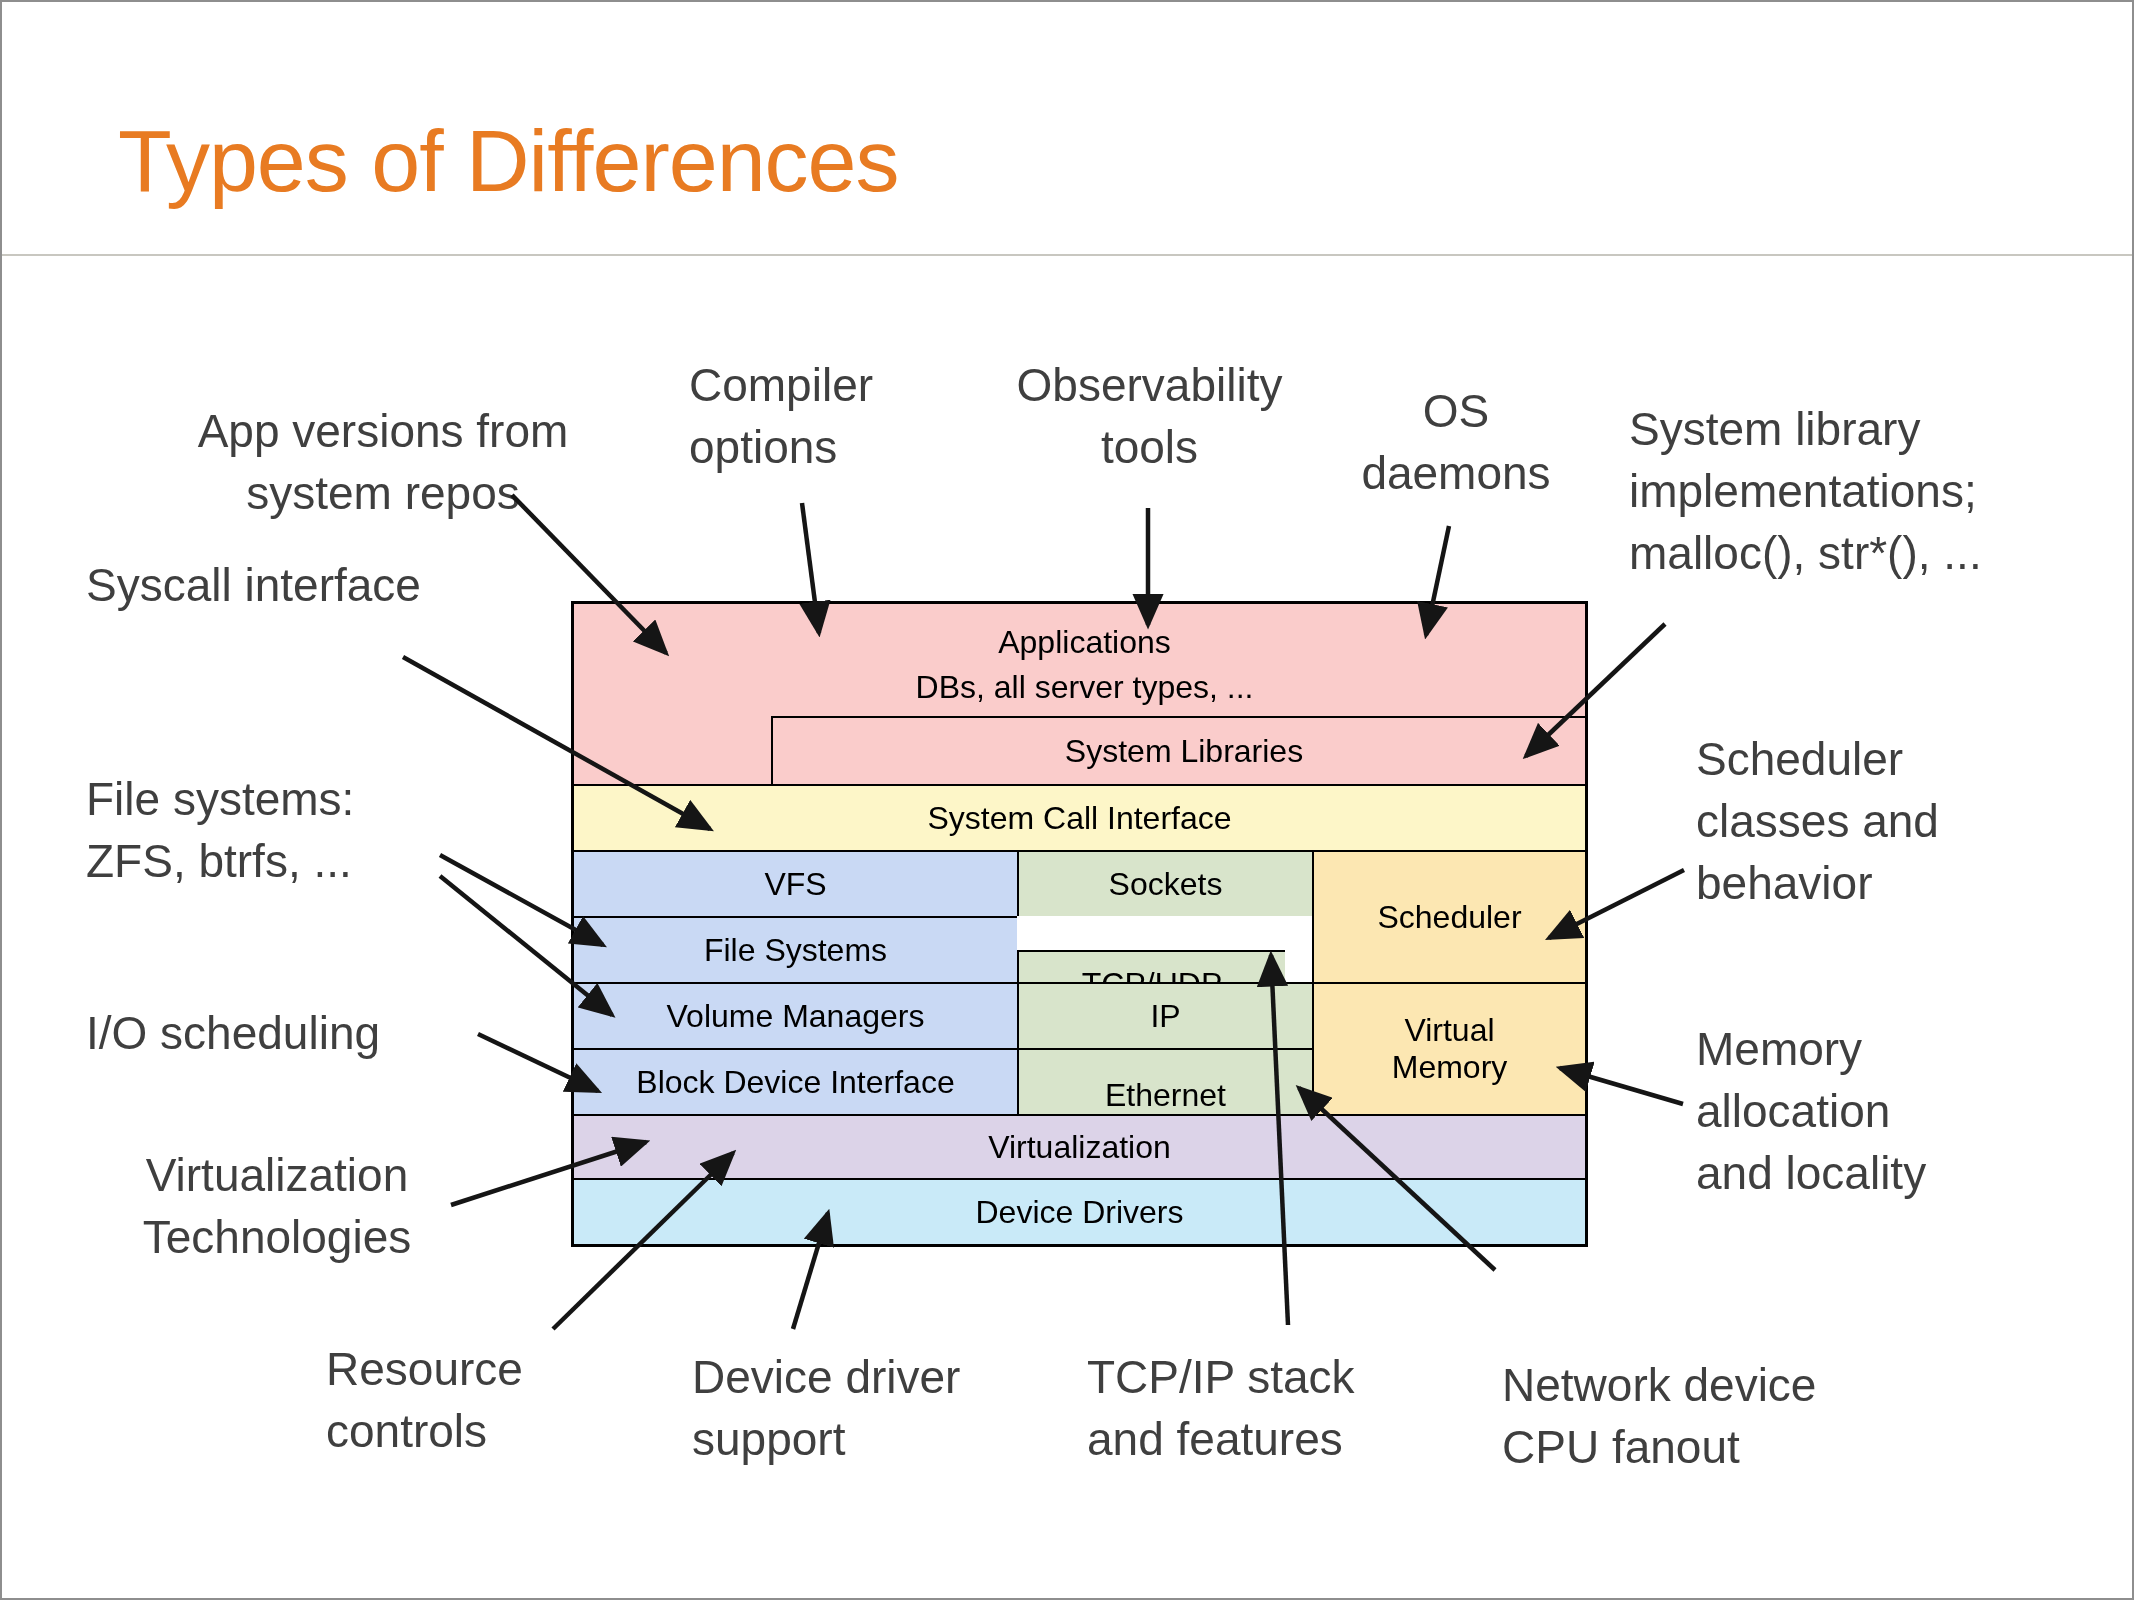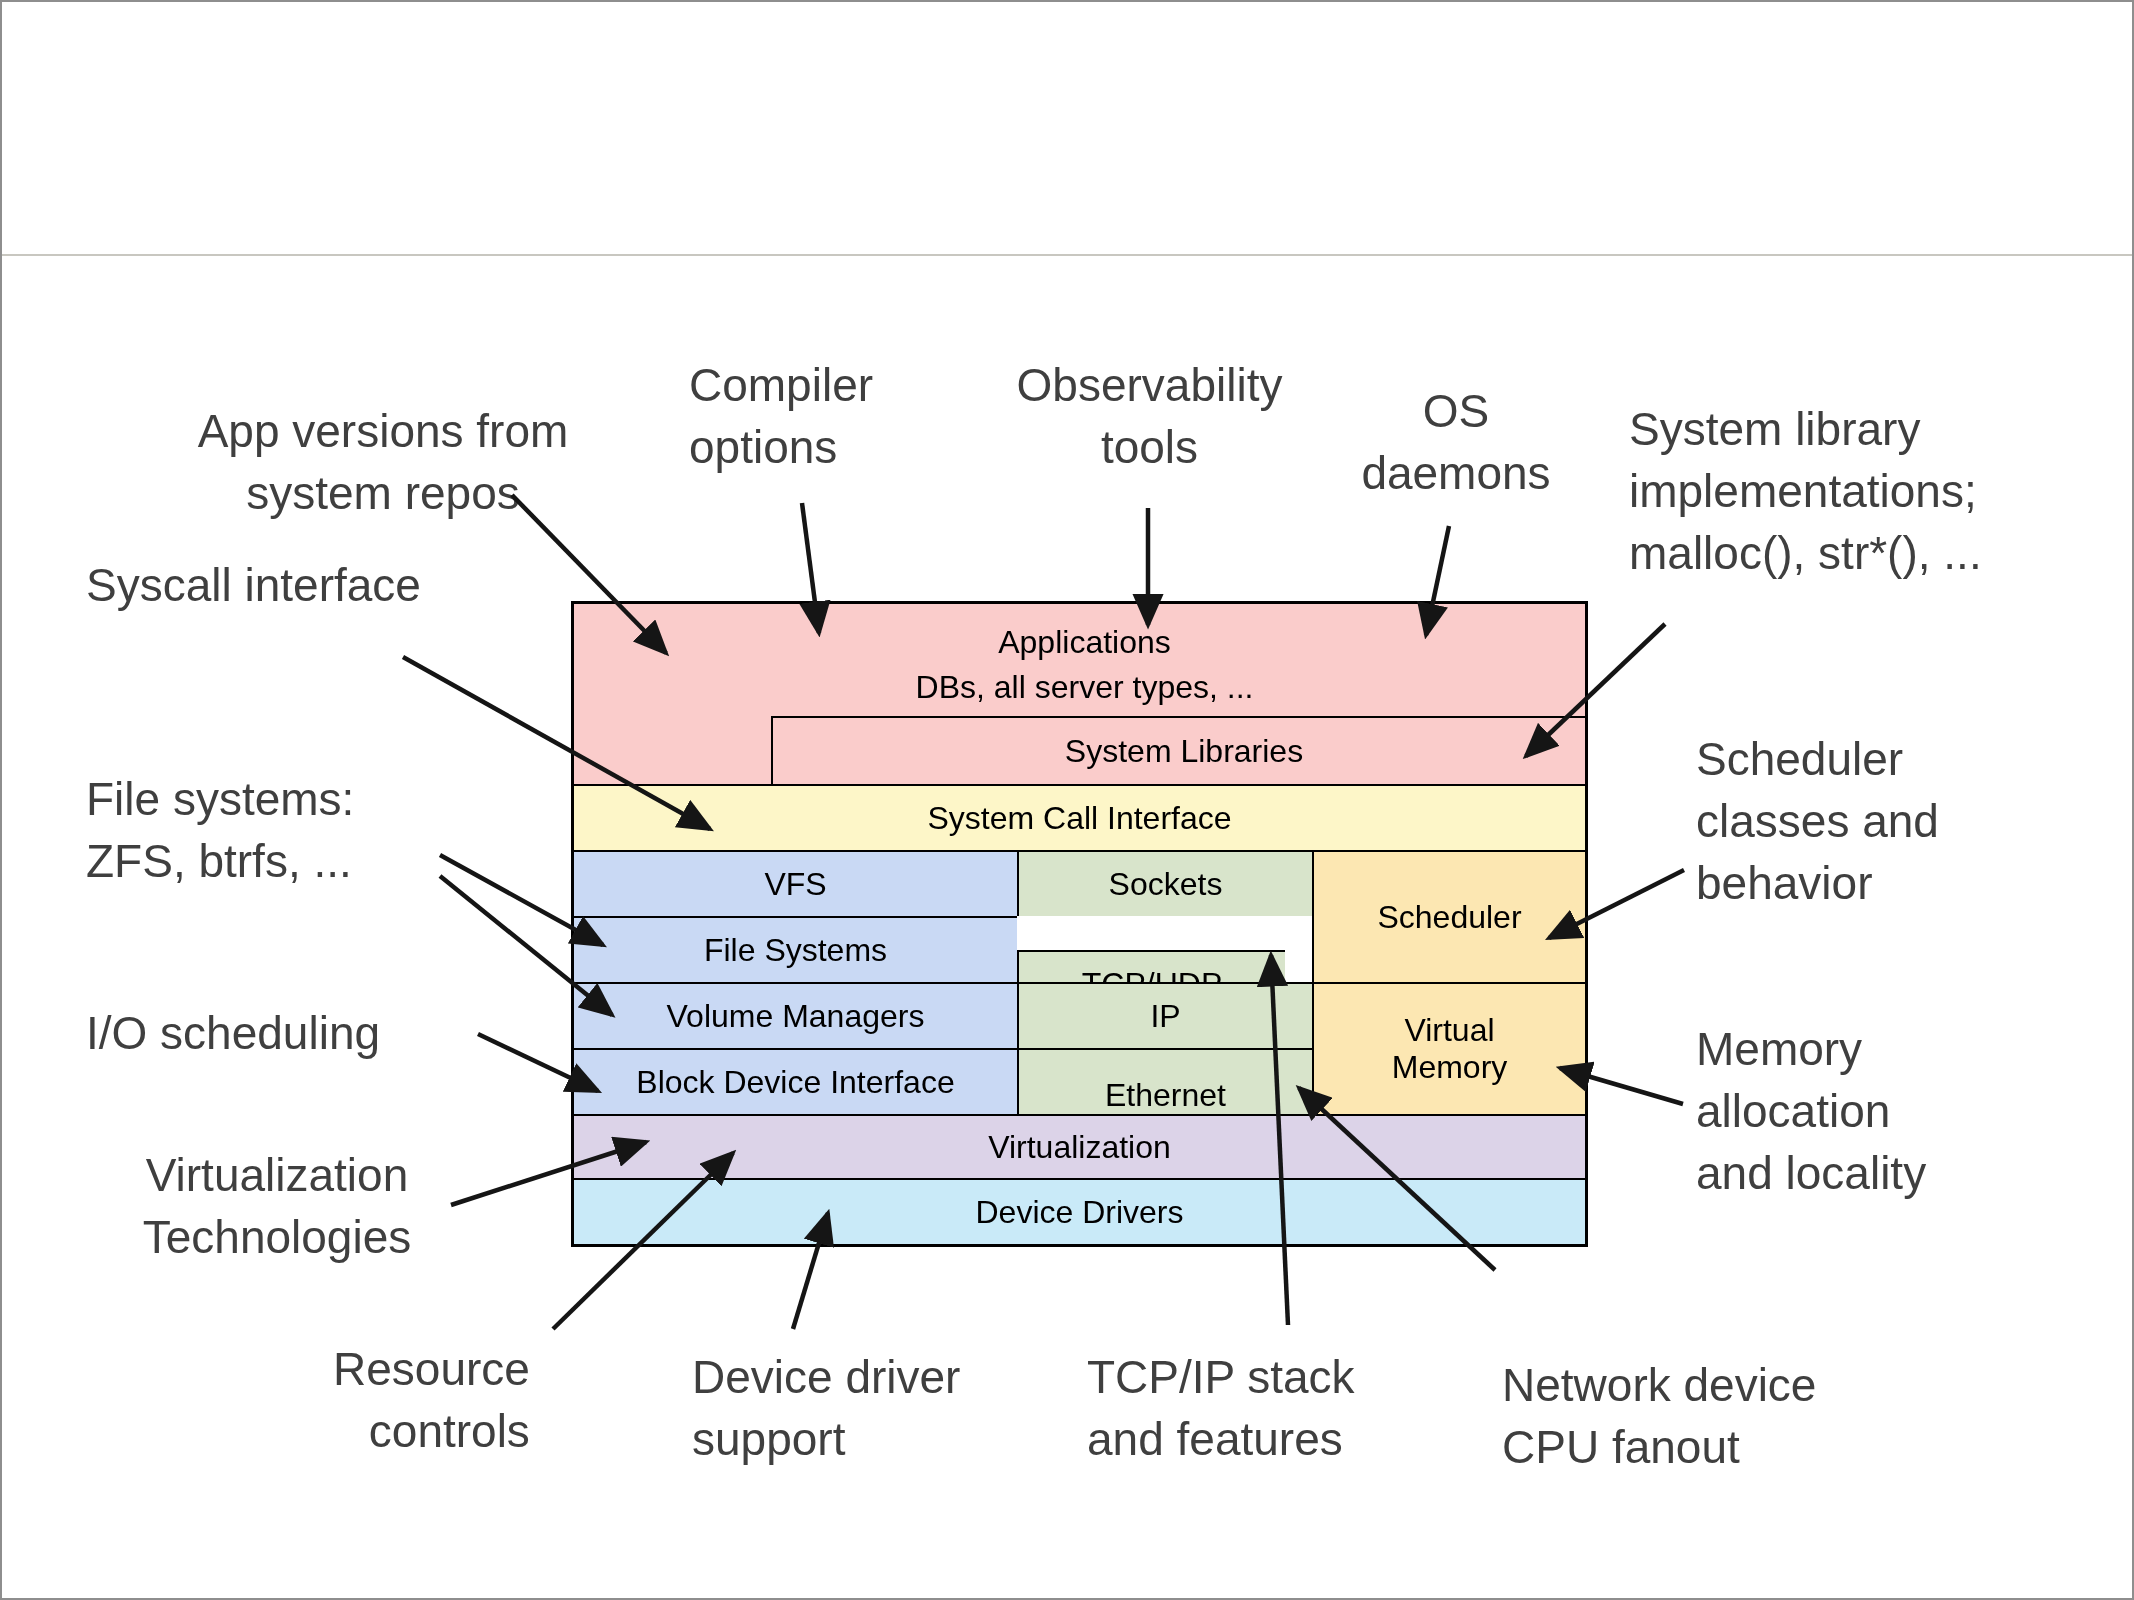--- a/index.html
+++ b/index.html
@@ -48,20 +48,21 @@
     position:absolute; left:0; top:0; width:2134px; height:1600px;
     pointer-events:none;
   }
   .arrows line { stroke:#151515; stroke-width:4.5; }
 </style>
 </head>
 <body>
 
 <div class="slide">
 
+  <div class="title">Types of Differences</div>
   <div class="divider"></div>
 
   <div class="label center" style="left:143px;top:398px;width:476px;">
     <span>App versions from</span>
     <span>system repos</span>
   </div>
 
   <div class="label" style="left:687px;top:352px;">
     <span>Compiler</span>
     <span>options</span>
@@ -94,21 +95,21 @@
 
   <div class="label" style="left:84px;top:1000px;">
     <span>I/O scheduling</span>
   </div>
 
   <div class="label center" style="left:100px;top:1142px;width:350px;">
     <span>Virtualization</span>
     <span>Technologies</span>
   </div>
 
-  <div class="label" style="left:331px;top:1336px;text-align:right;">
+  <div class="label" style="left:324px;top:1336px;">
     <span>Resource</span>
     <span>controls</span>
   </div>
 
   <div class="label" style="left:690px;top:1344px;">
     <span>Device driver</span>
     <span>support</span>
   </div>
 
   <div class="label" style="left:1085px;top:1344px;">

